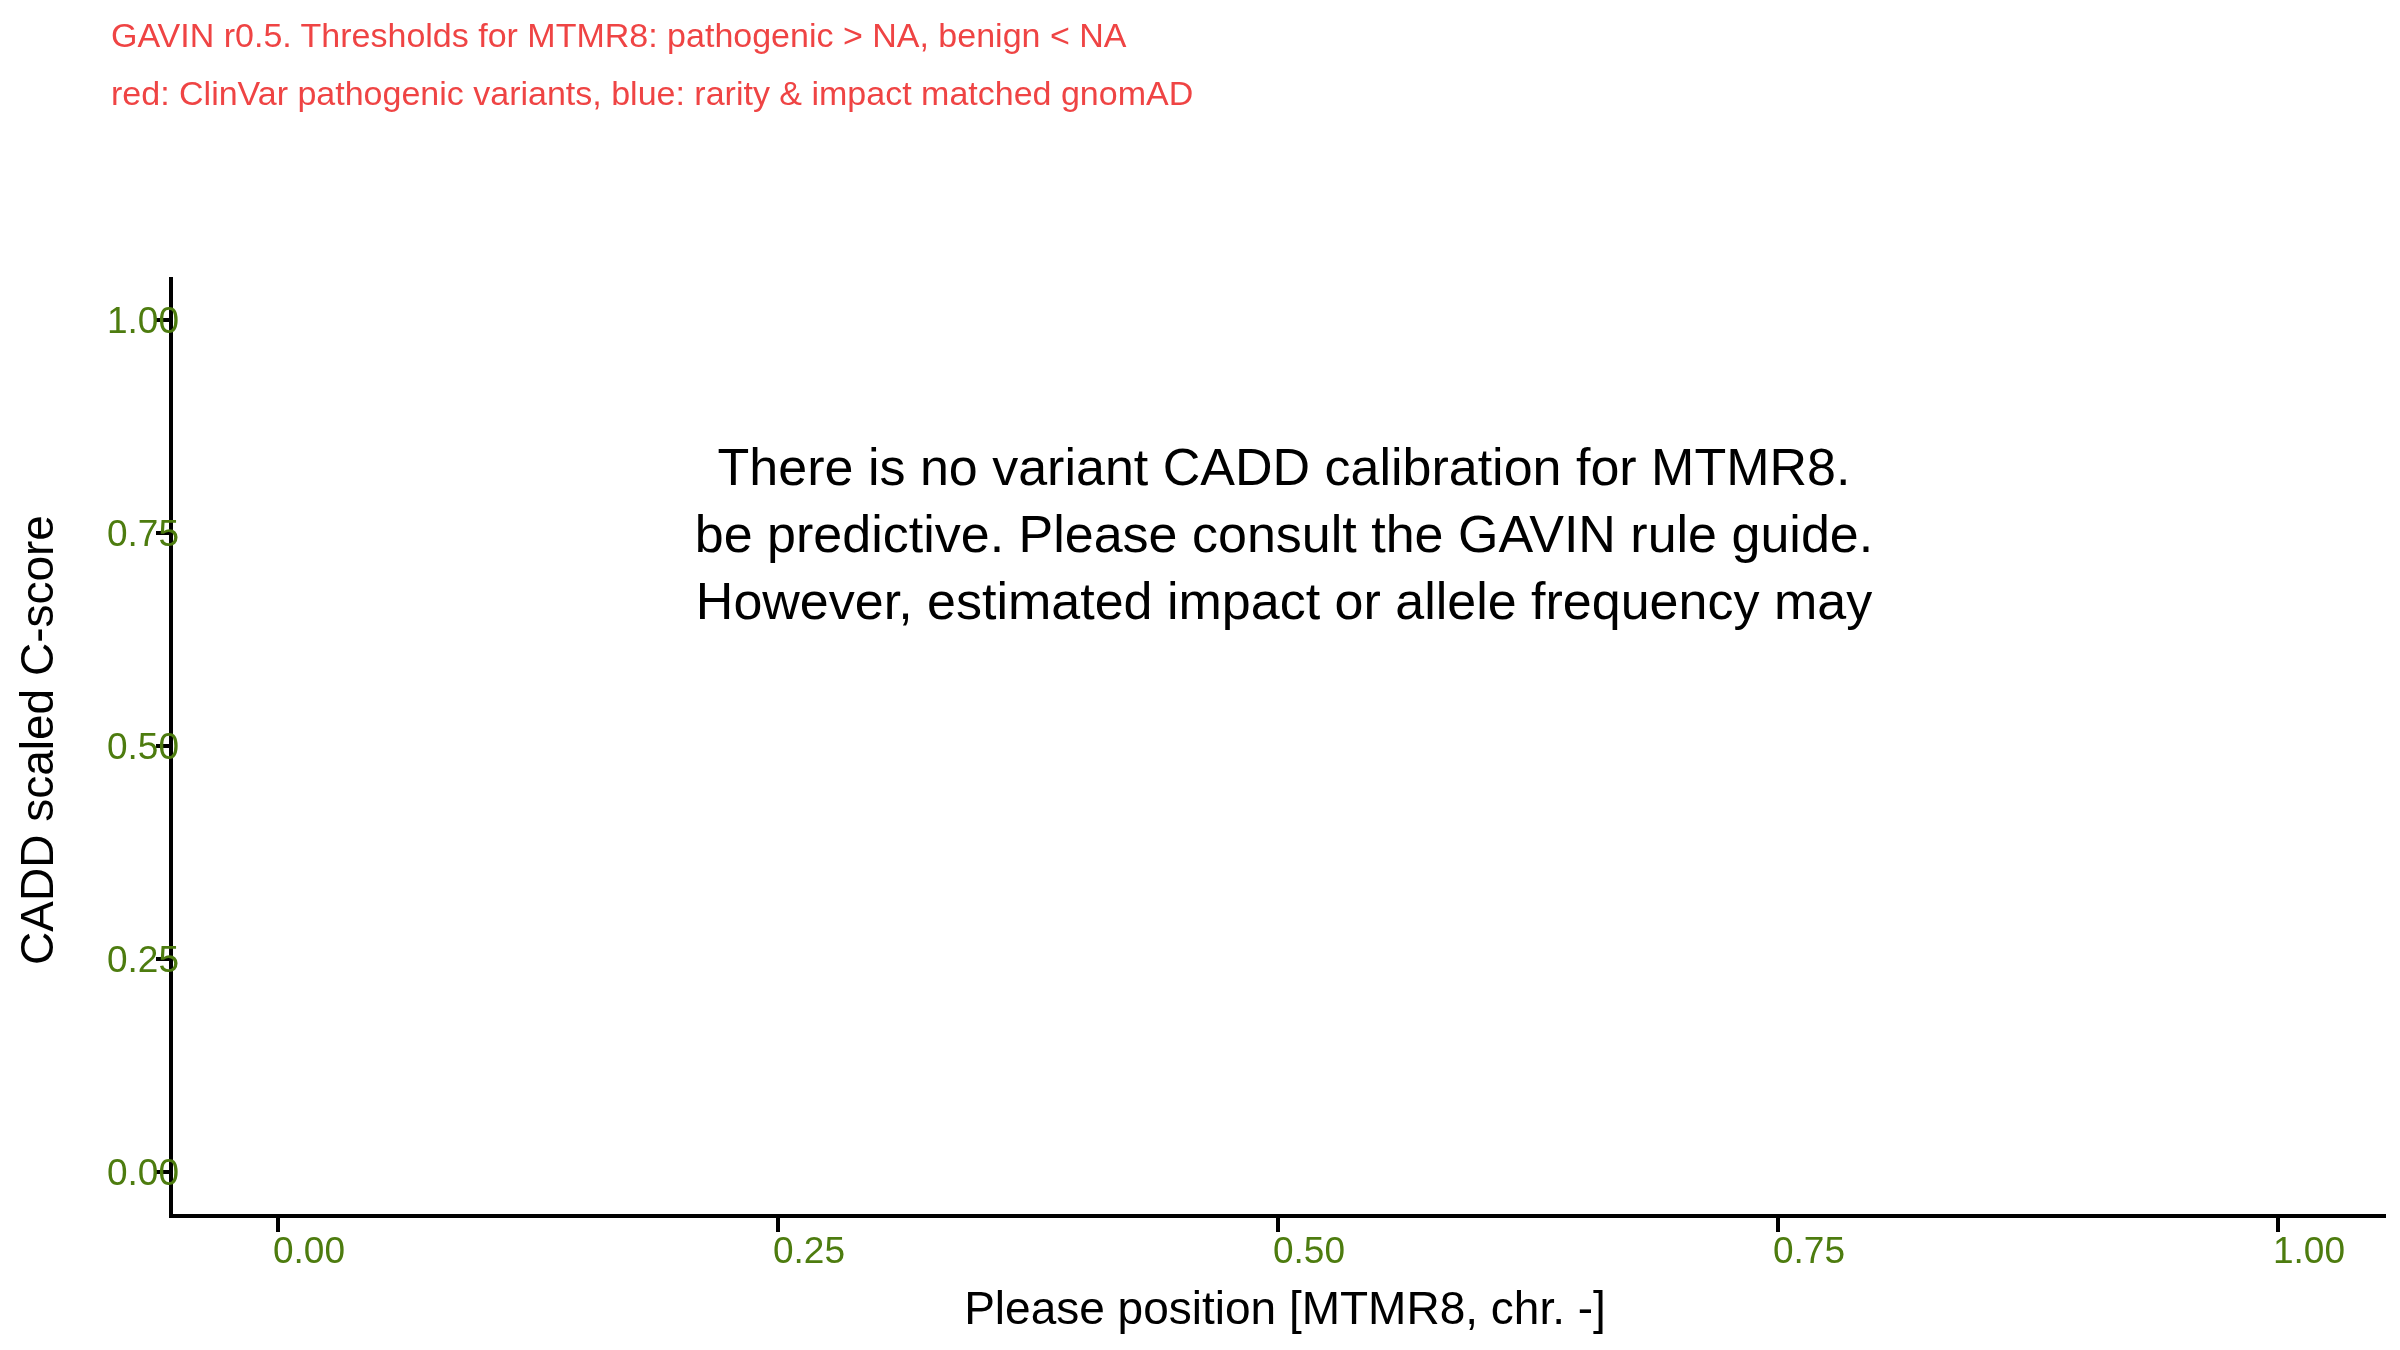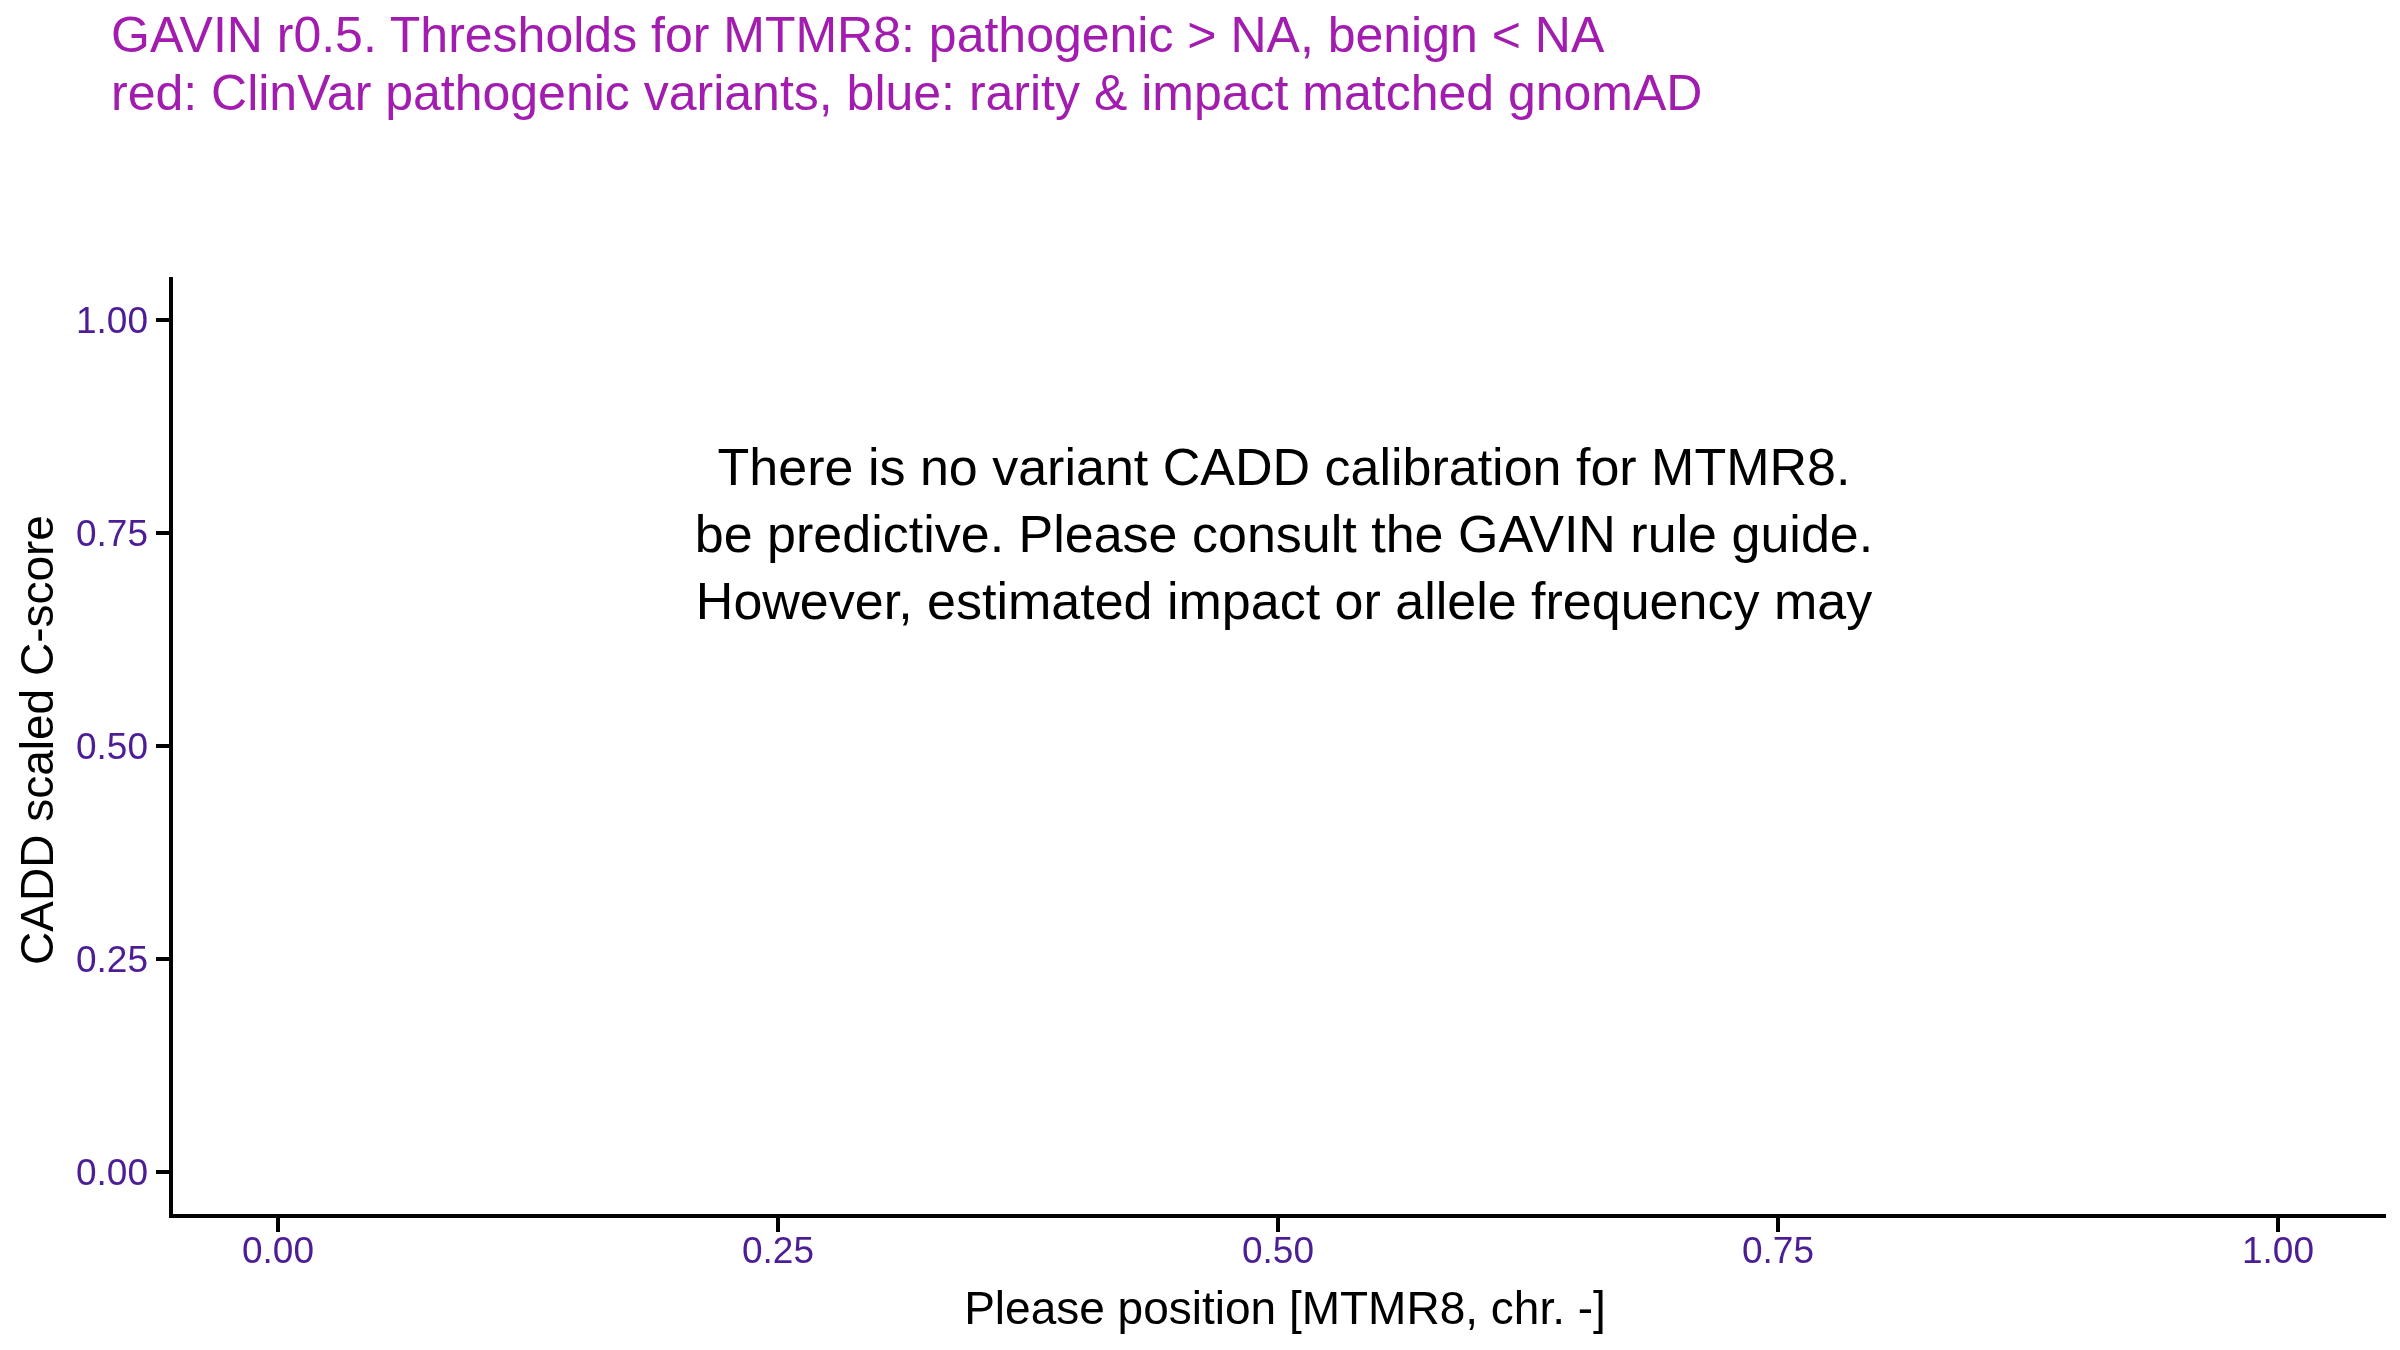--- a/index.html
+++ b/index.html
@@ -13,23 +13,23 @@
     height: 1350px;
     background: #ffffff;
     font-family: "Liberation Sans", "DejaVu Sans", sans-serif;
     overflow: hidden;
   }
   
   .plot-title {
     position: absolute;
     left: 111px;
     top: 6px;
-    font-size: 50px;
+    font-size: 34px;
     line-height: 58px;
-    color: #a21caf;
+    color: #ef4444;
     white-space: nowrap;
   }
   
   .axis-line-y {
     position: absolute;
     left: 169px;
     top: 277px;
     width: 4px;
     height: 941px;
     background: #000000;
@@ -44,21 +44,22 @@
   }
   
   .tick { position: absolute; background: #000000; }
   .tick.y { left: 156px; width: 14px; height: 4px; }
   .tick.x { top: 1218px; width: 4px; height: 14px; }
   
   .tick-label {
     position: absolute;
     font-size: 37px;
     line-height: 37px;
-    color: #4c1d95;
+    color: #4d7c0f;
+    padding-left: 31px;
   }
   .tick-label.y {
     left: 0px;
     width: 148px;
     text-align: right;
   }
   .tick-label.x {
     width: 160px;
     top: 1232px;
     text-align: center;

